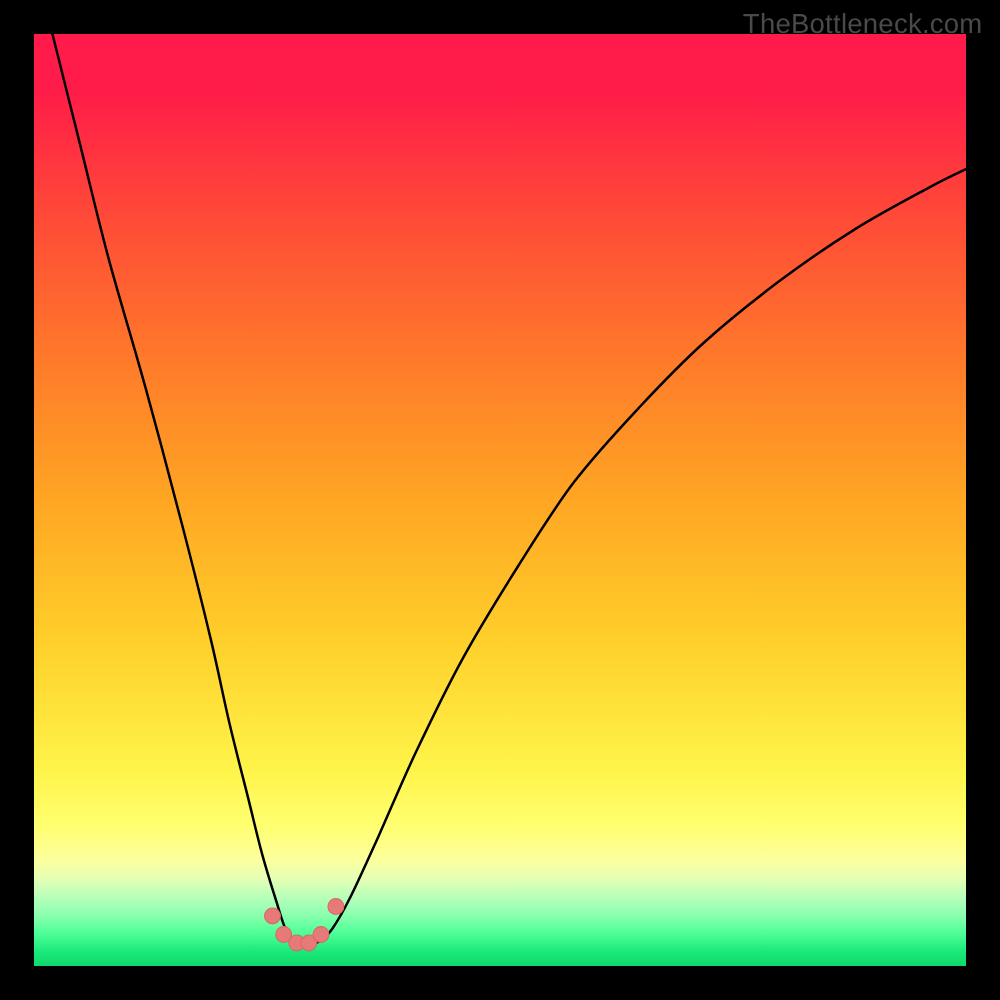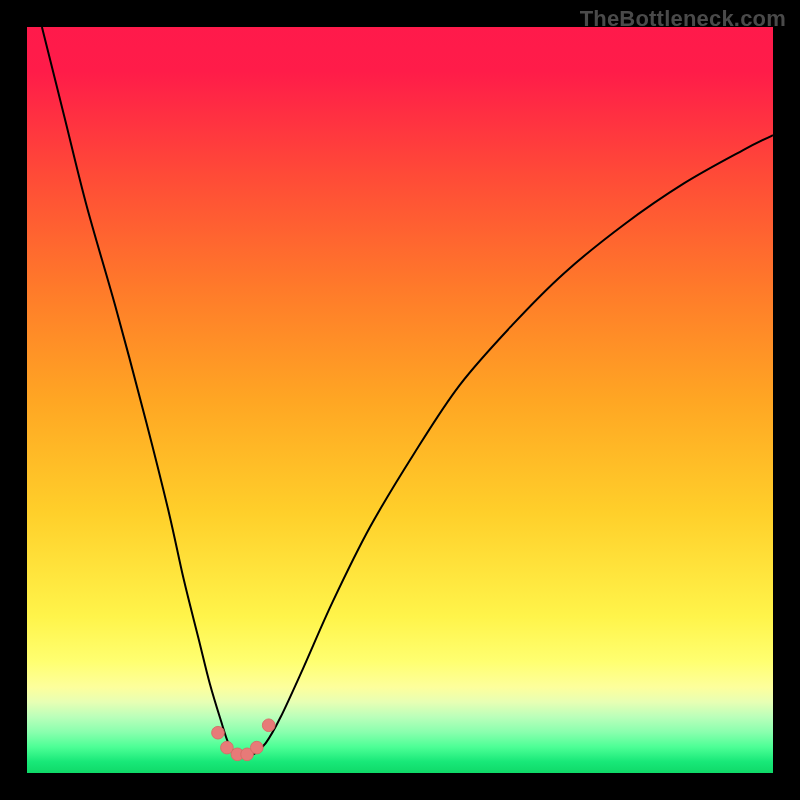--- a/index.html
+++ b/index.html
@@ -24,21 +24,21 @@
     inset: 0;
     width: 100%;
     height: 100%;
   }
   .watermark {
     position: absolute;
     top: 6px;
     right: 14px;
     color: #4a4a4a;
     font-size: 22px;
-    font-weight: 700;
+    font-weight: 400;
     letter-spacing: 0.2px;
     user-select: none;
   }
   svg.plot {
     position: absolute;
     inset: 0;
     width: 100%;
     height: 100%;
     overflow: visible;
   }

